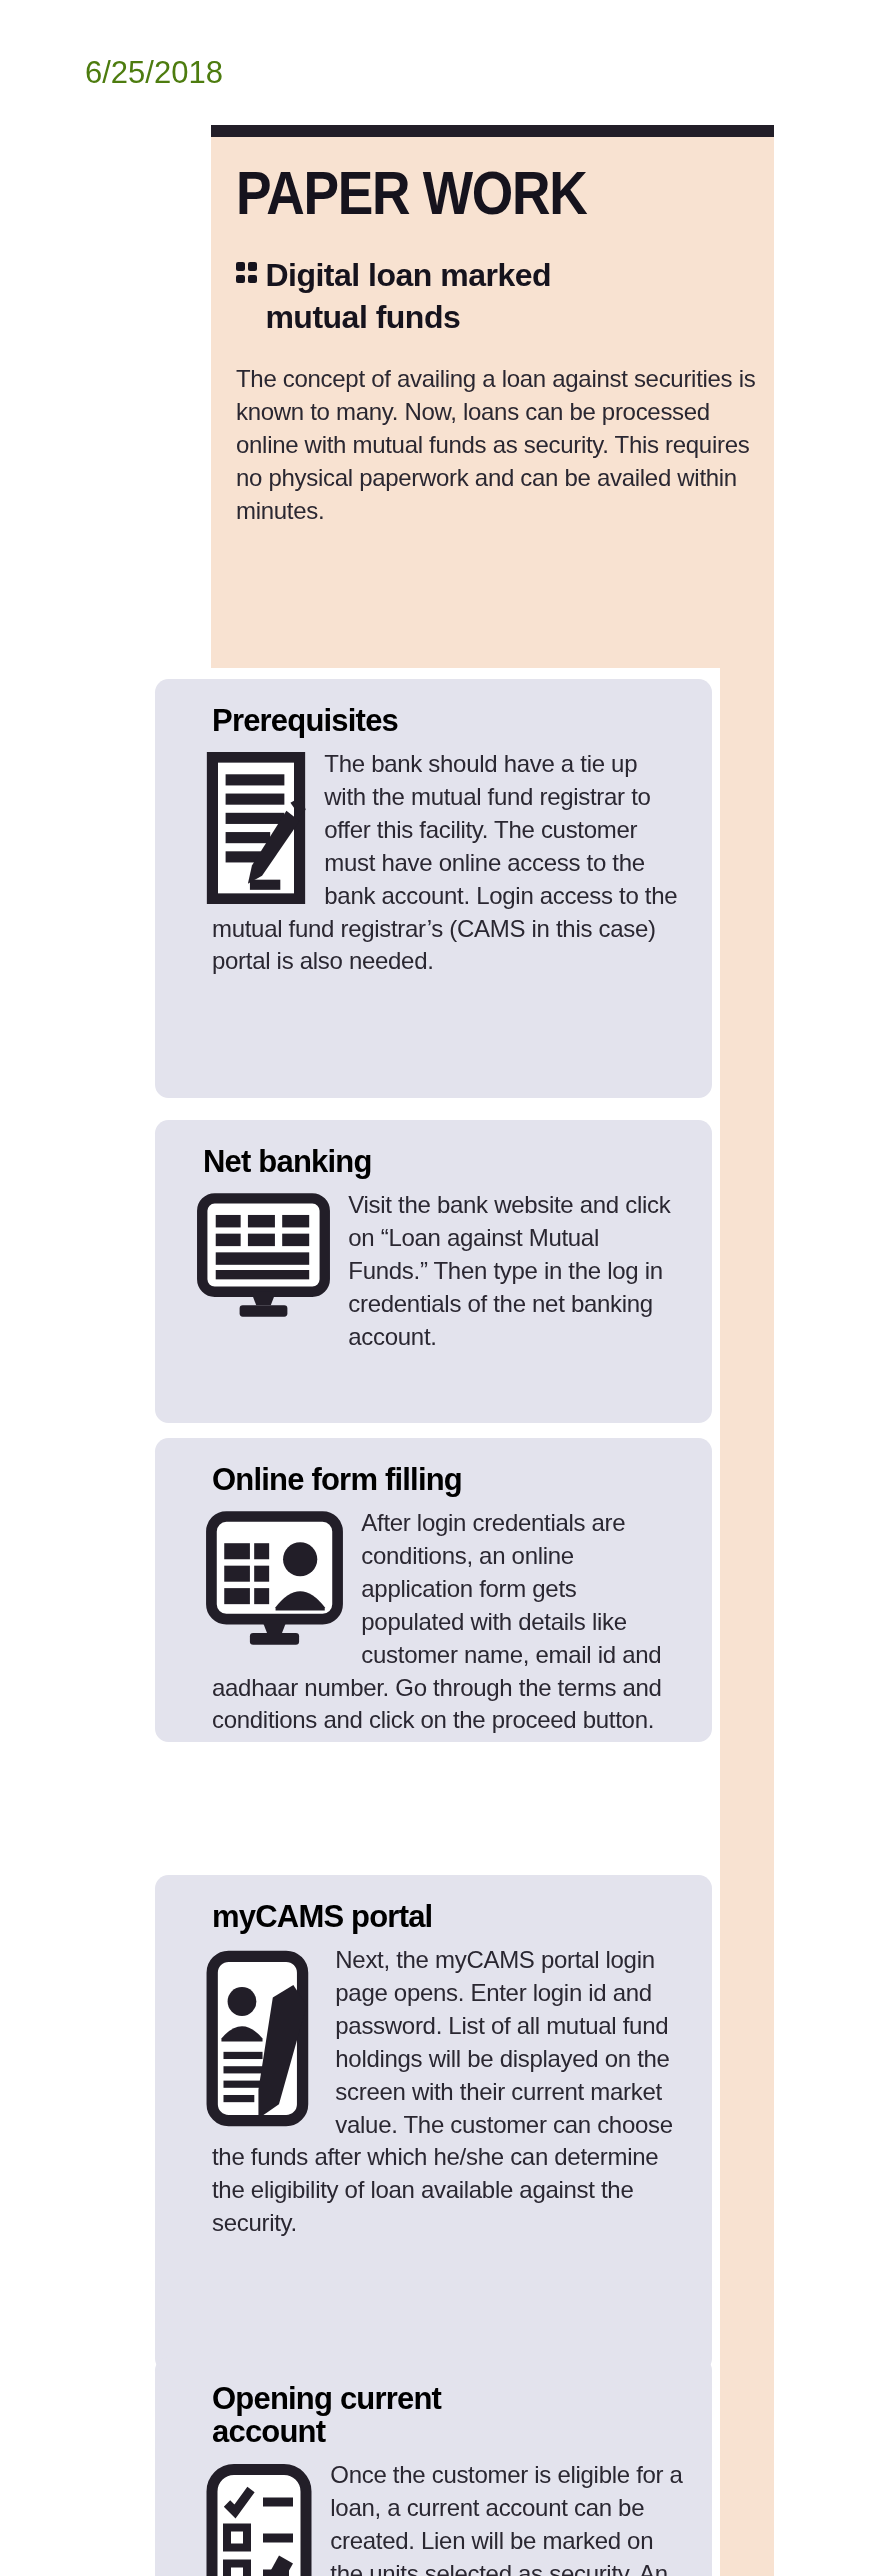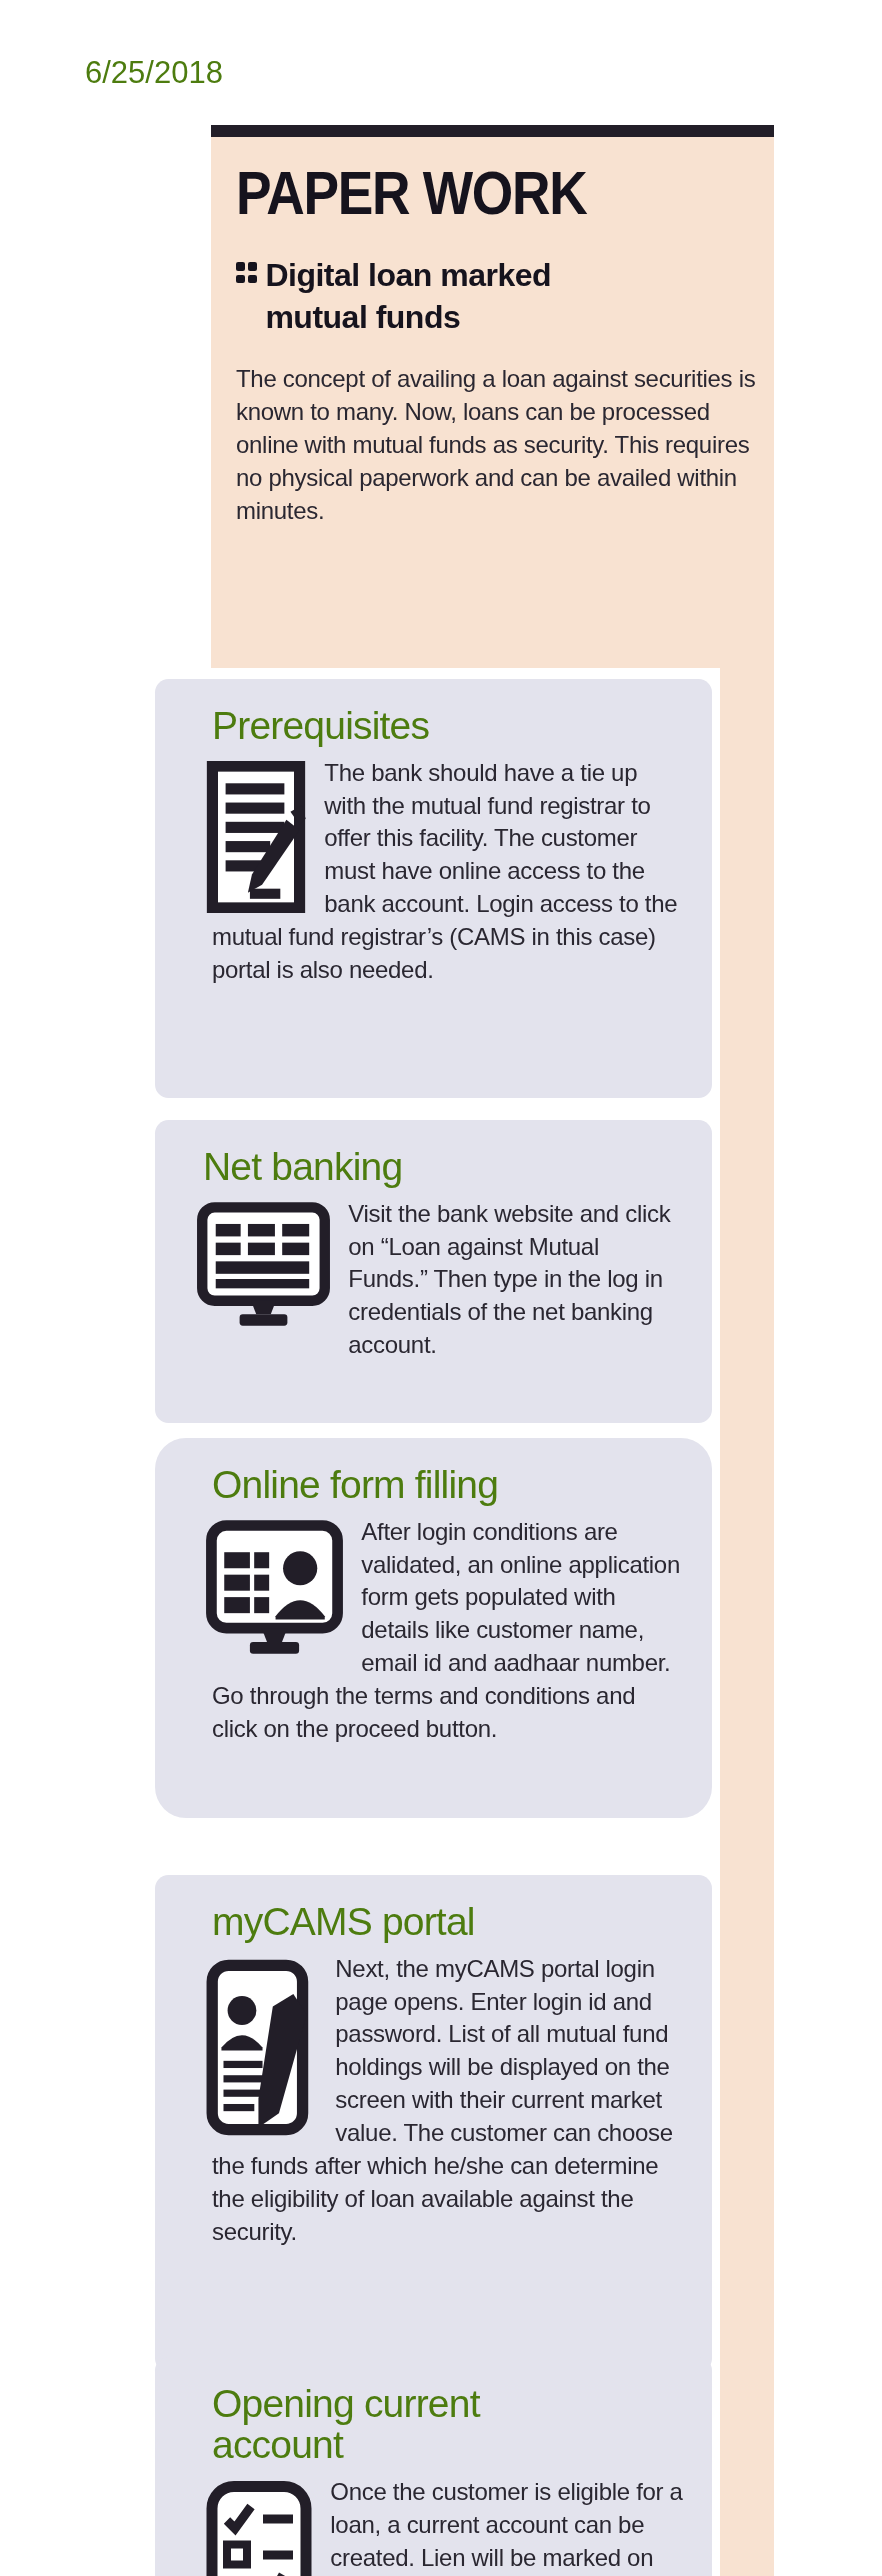--- a/index.html
+++ b/index.html
@@ -46,21 +46,21 @@
     position:absolute; left:236px; top:363px; width:521px;
     font-size:24px; line-height:1.37; letter-spacing:-0.3px; color:#2a2731;
   }
   
   .card {
     position:absolute; left:155px; width:557px;
     background:#e3e3ed; border-radius:13.4px;
     padding:26px 28px 0 57px; overflow:hidden;
   }
   .card-title {
-    font-size:39px; font-weight:400; letter-spacing:-0.8px; color:#4d7c0f;
+    font-size:31px; font-weight:700; letter-spacing:-0.8px; color:#000000;
     margin-bottom:10.3px; line-height:1.06;
   }
   .title-narrow { max-width:340px; }
   .card-body {
     font-size:24px; line-height:1.37; letter-spacing:-0.3px; color:#2a2731;
   }
   .card-icon { float:left; margin:4.1px 17.5px 4.1px -7.2px; }
   .card-icon svg { display:block; }
   .ic { fill:#221e28; }
   .ic-stroke { fill:none; stroke:#221e28; }
@@ -128,39 +128,39 @@
           <rect class="ic" x="19" y="57" width="90" height="12"></rect>
           <rect class="ic" x="19" y="74" width="90" height="9"></rect>
           <polygon class="ic" points="53,95 77,95 72,108 58,108"></polygon>
           <rect class="ic" x="42" y="108" width="46" height="11" rx="3"></rect>
         </svg>
       </span>
       <span>Visit the bank website and click on “Loan against Mutual Funds.” Then type in the log in credentials of the net banking account.</span>
     </div>
   </div>
 
-  <div class="card" style="top:1438px; height:380px;border-radius:31px;">
+  <div class="card" style="top:1438px; height:304px;">
     <div class="card-title">Online form filling</div>
     <div class="card-body">
       <span class="card-icon">
         <svg width="139" height="135" viewBox="0 0 130 126">
           <rect x="6" y="5" width="118" height="96" rx="14" fill="#ffffff" stroke="#221e28" stroke-width="10"></rect>
           <rect class="ic" x="18" y="30" width="24" height="15"></rect>
           <rect class="ic" x="46" y="30" width="14" height="15"></rect>
           <rect class="ic" x="18" y="51" width="24" height="15"></rect>
           <rect class="ic" x="46" y="51" width="14" height="15"></rect>
           <rect class="ic" x="18" y="72" width="24" height="15"></rect>
           <rect class="ic" x="46" y="72" width="14" height="15"></rect>
           <circle class="ic" cx="89" cy="45" r="16"></circle>
           <path class="ic" d="M66 90 Q89 60 112 90 L112 93 L66 93 Z"></path>
           <polygon class="ic" points="53,101 77,101 72,114 58,114"></polygon>
           <rect class="ic" x="42" y="114" width="46" height="11" rx="3"></rect>
         </svg>
       </span>
-      <span>After login conditions are validated, an online application form gets populated with details like customer name, email id and aadhaar number. Go through the terms and conditions and click on the proceed button.</span>
+      <span>After login credentials are conditions, an online application form gets populated with details like customer name, email id and aadhaar number. Go through the terms and conditions and click on the proceed button.</span>
     </div>
   </div>
 
   <div class="card" style="top:1836px; height:497px;margin-top:39px;">
     <div class="card-title">myCAMS portal</div>
     <div class="card-body">
       <span class="card-icon">
         <svg width="113" height="182" viewBox="0 0 110 177">
           <rect x="7" y="8" width="88" height="160" rx="16" fill="#ffffff" stroke="#221e28" stroke-width="11"></rect>
           <circle class="ic" cx="36" cy="52" r="14"></circle>

